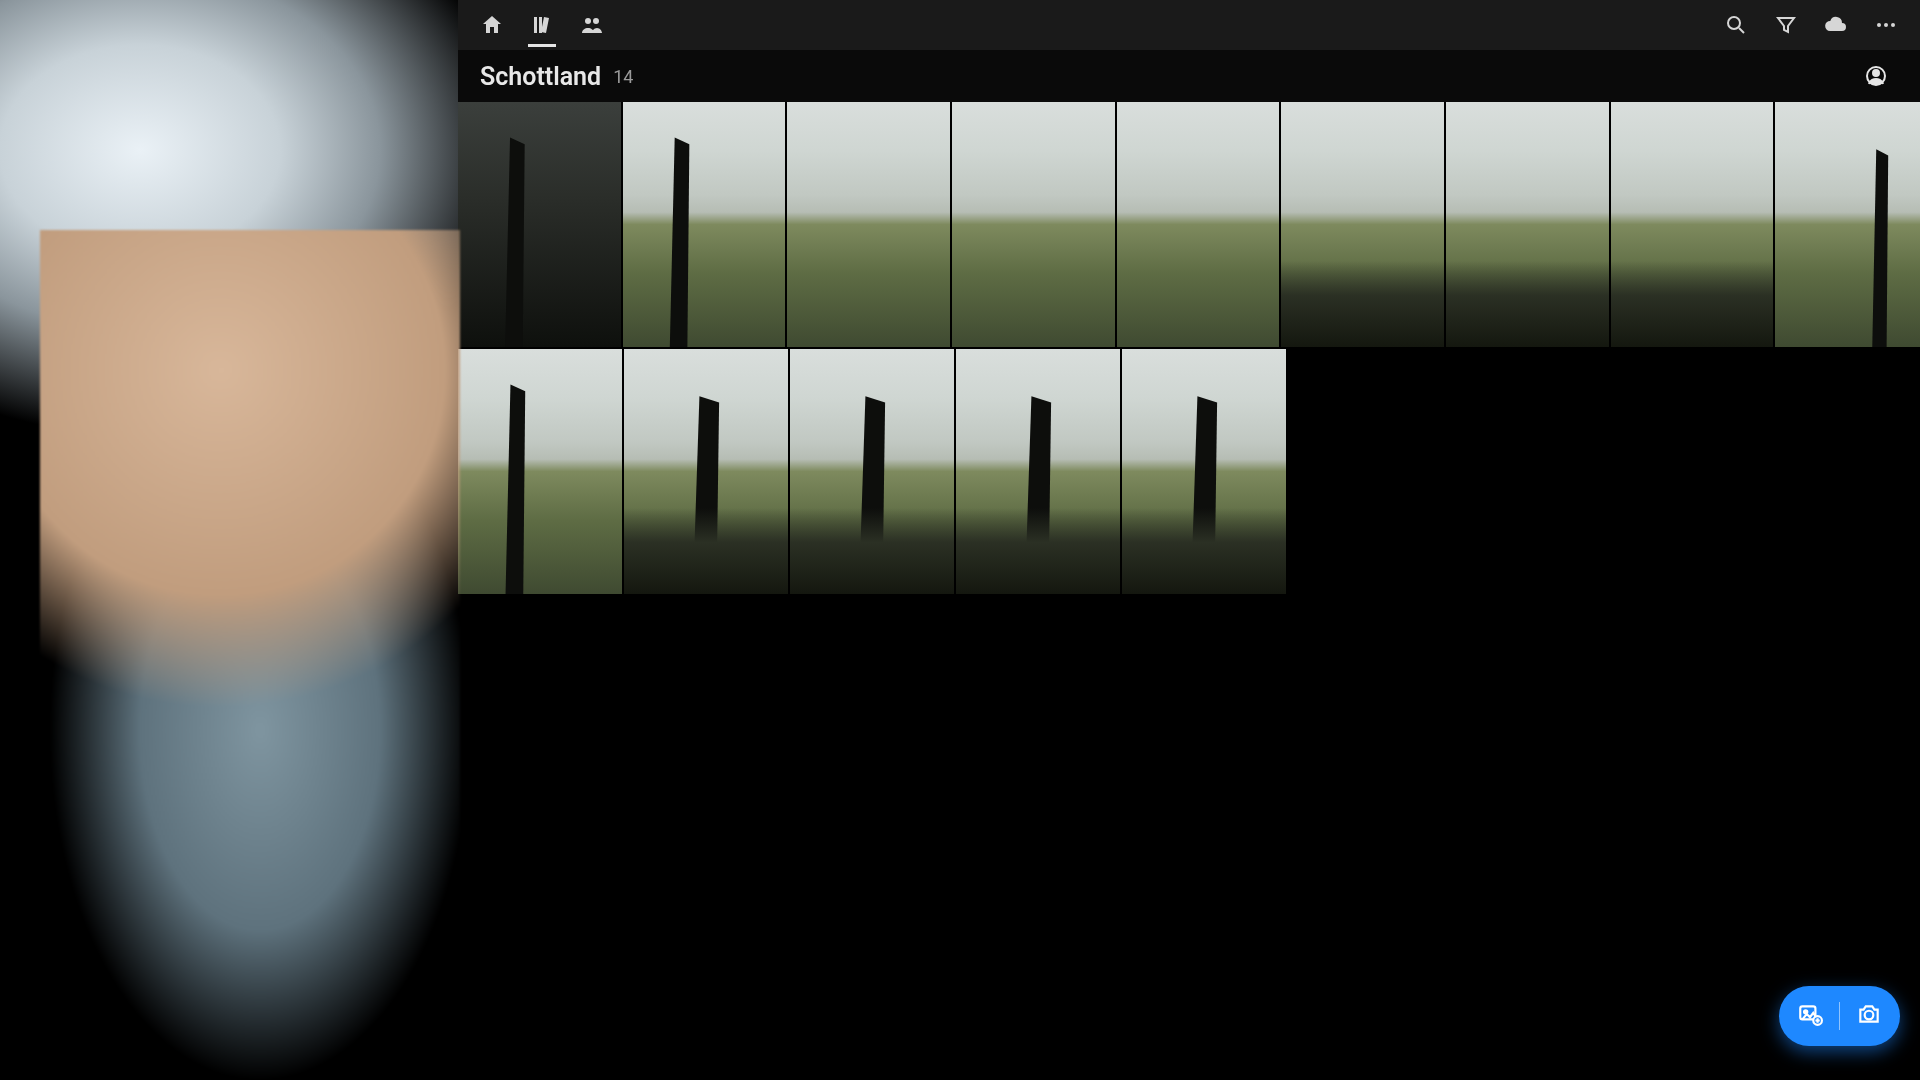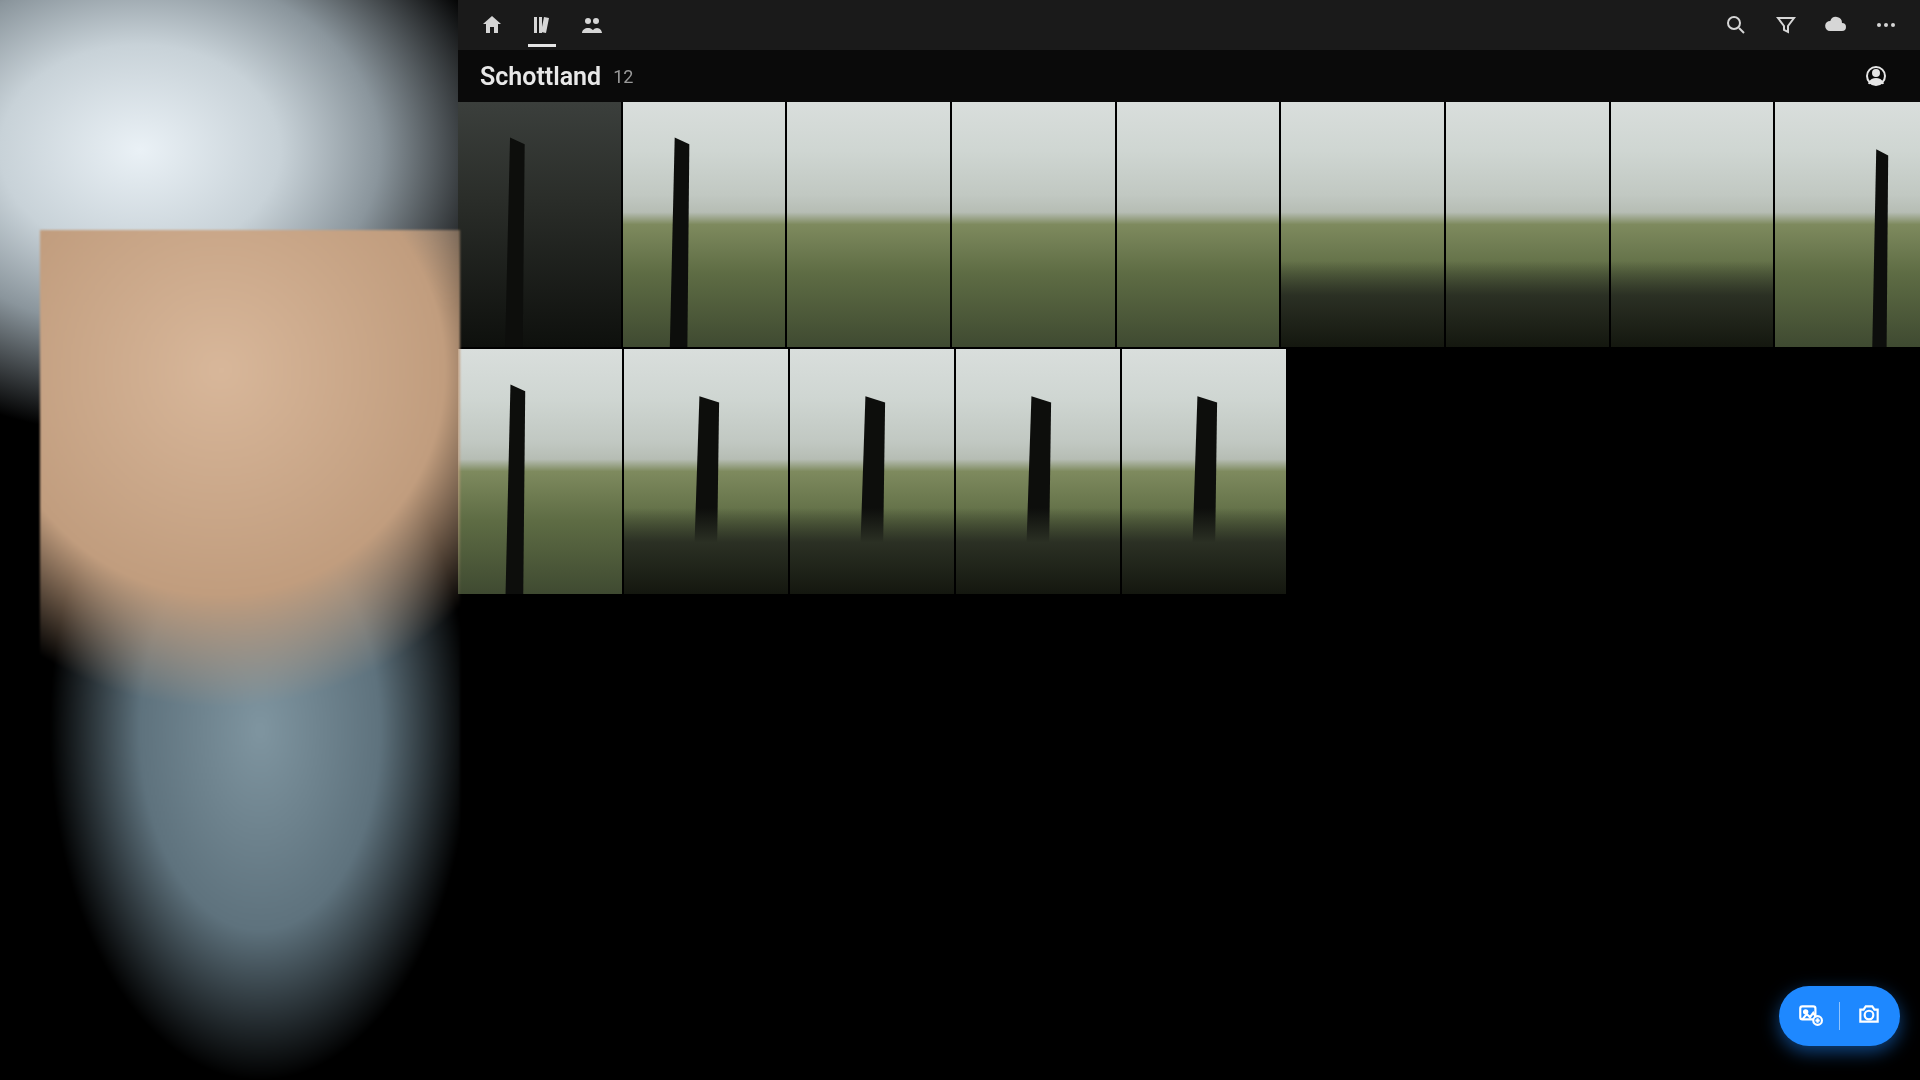--- a/index.html
+++ b/index.html
@@ -189,21 +189,21 @@
               <circle cx="5" cy="12" r="2"></circle>
               <circle cx="12" cy="12" r="2"></circle>
               <circle cx="19" cy="12" r="2"></circle>
             </svg>
         </div>
       </div>
     </div>
 
     <div class="album-header">
       <span class="title">Schottland</span>
-      <span class="count">12</span>
+      <span class="count">14</span>
       <div class="hspacer"></div>
       <div class="profile icon-btn">
         <svg viewBox="0 0 24 24" fill="none" stroke="currentColor" stroke-width="2">
             <circle cx="12" cy="12" r="9"></circle>
             <circle cx="12" cy="9" r="3" fill="currentColor"></circle>
             <path d="M5 20c1-4 5-5 7-5s6 1 7 5" fill="currentColor"></path>
           </svg>
       </div>
     </div>
 

